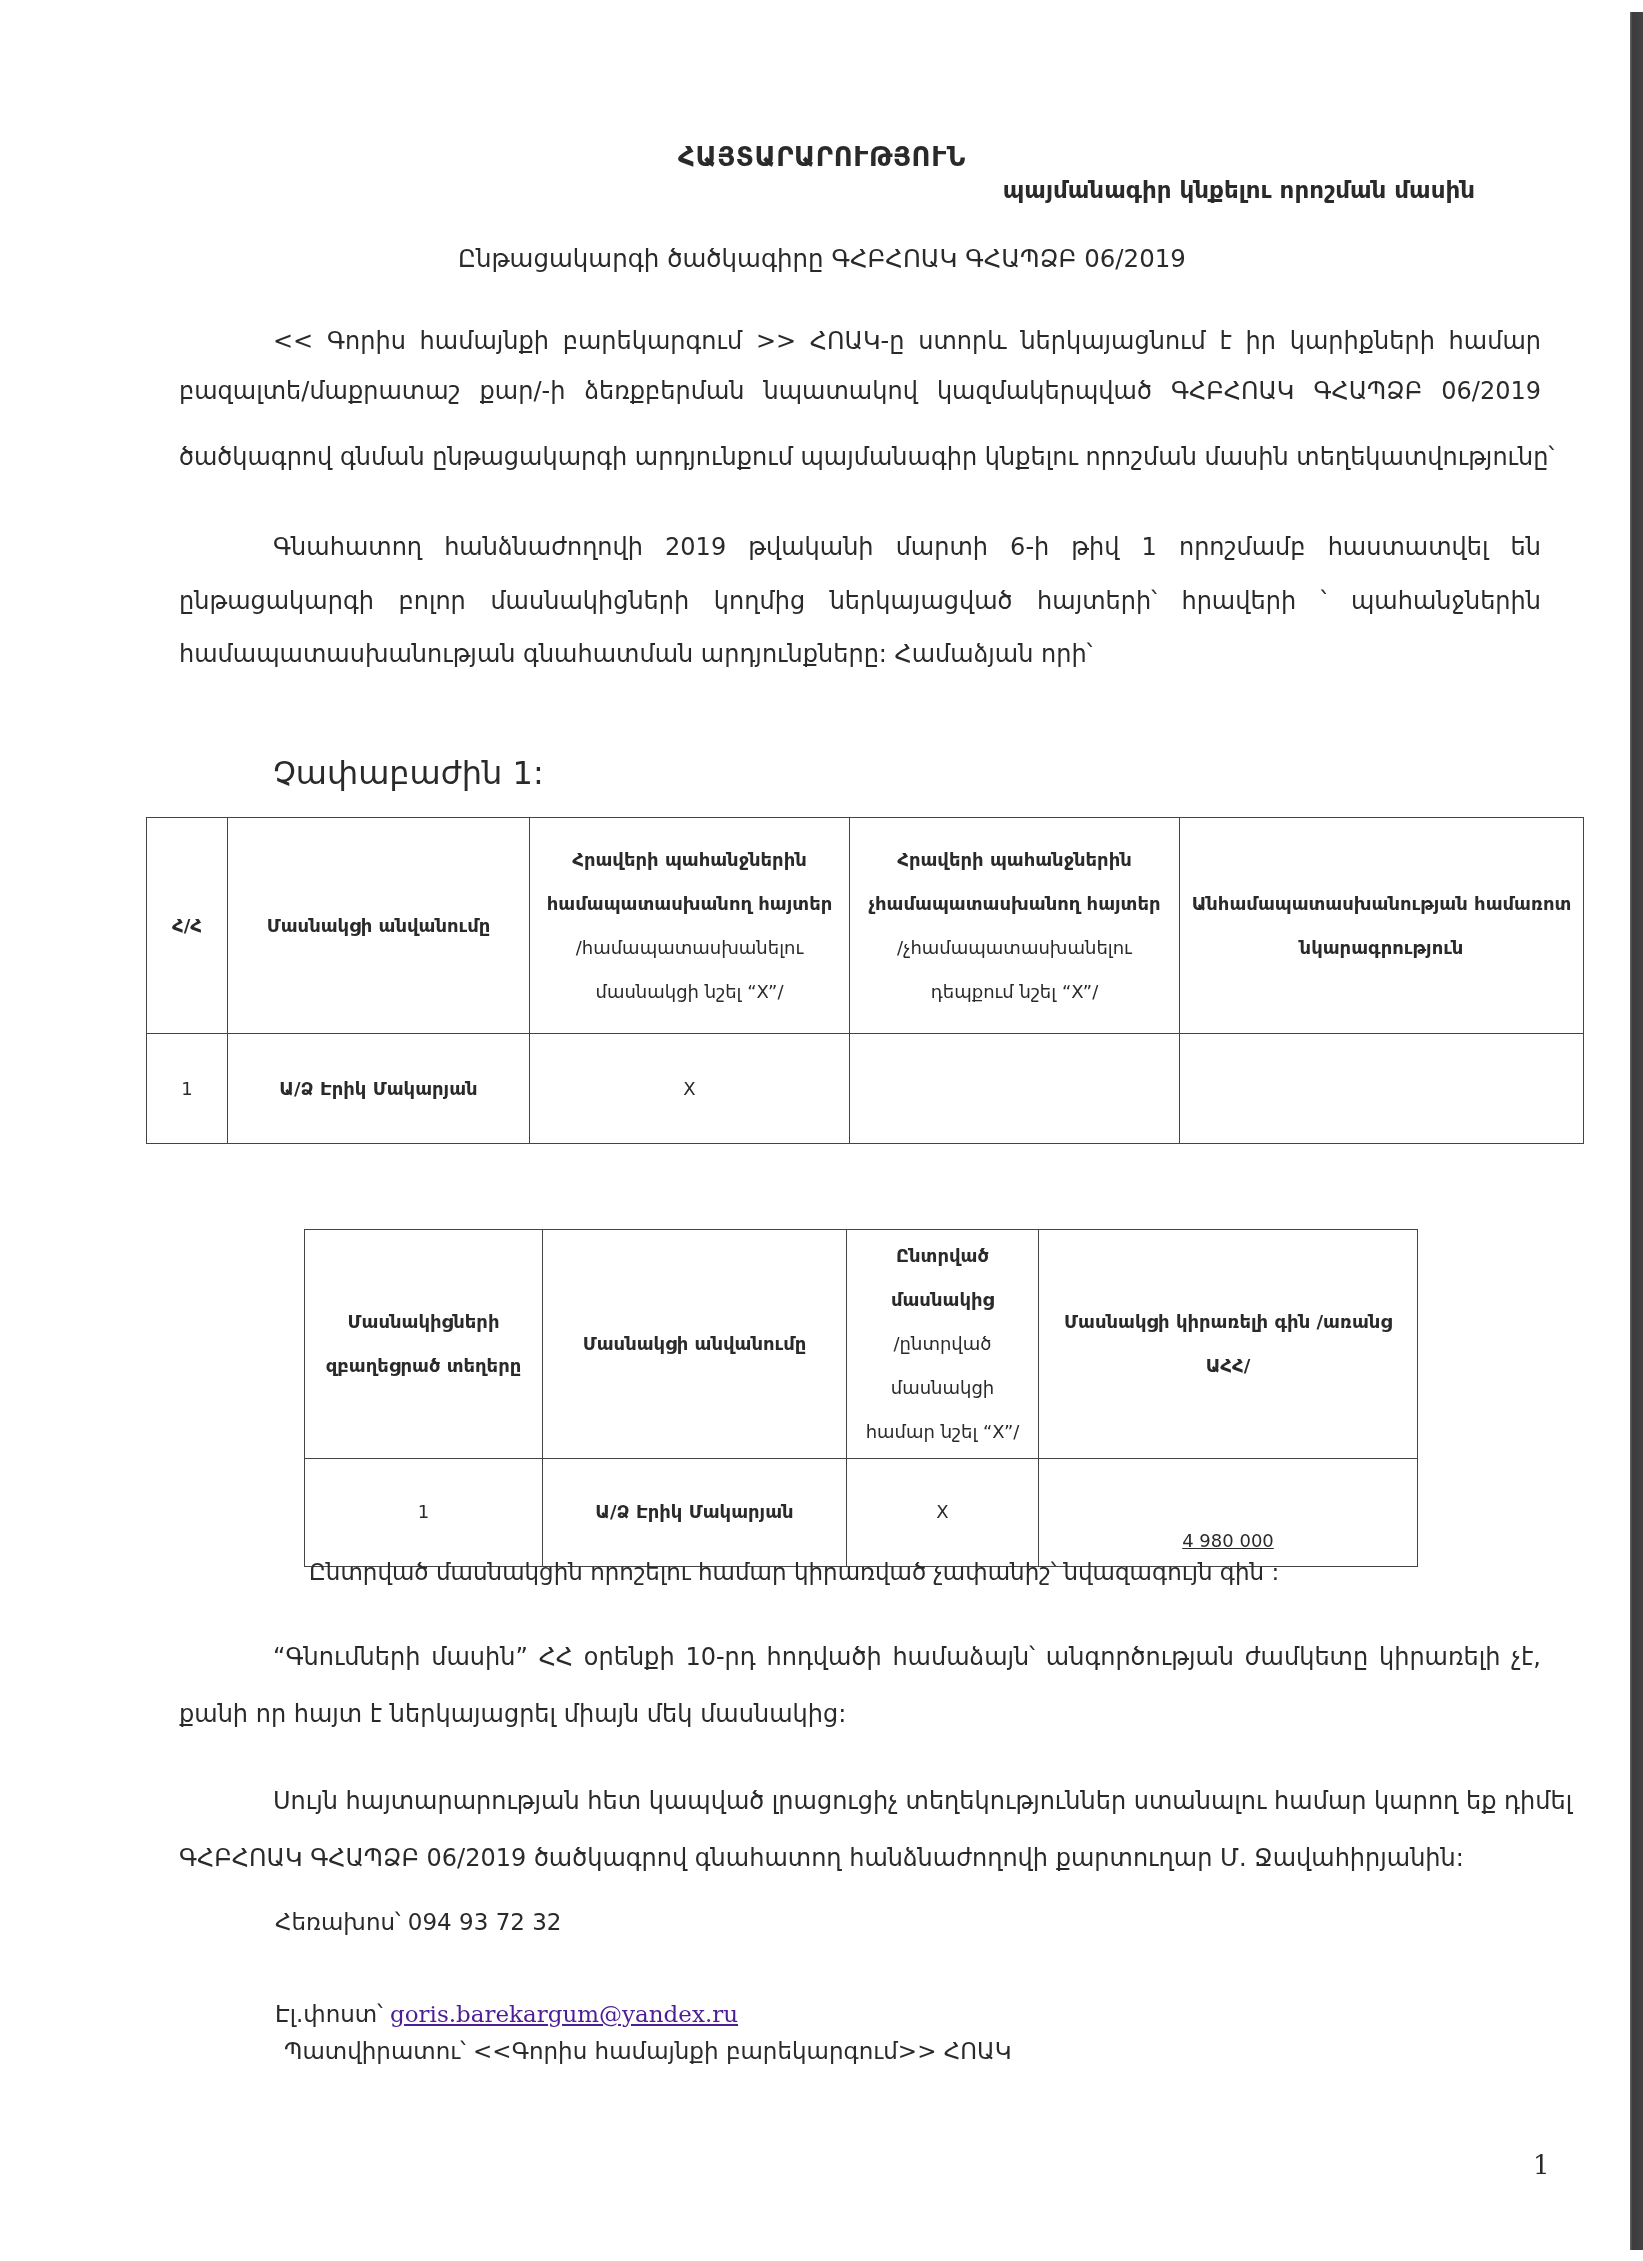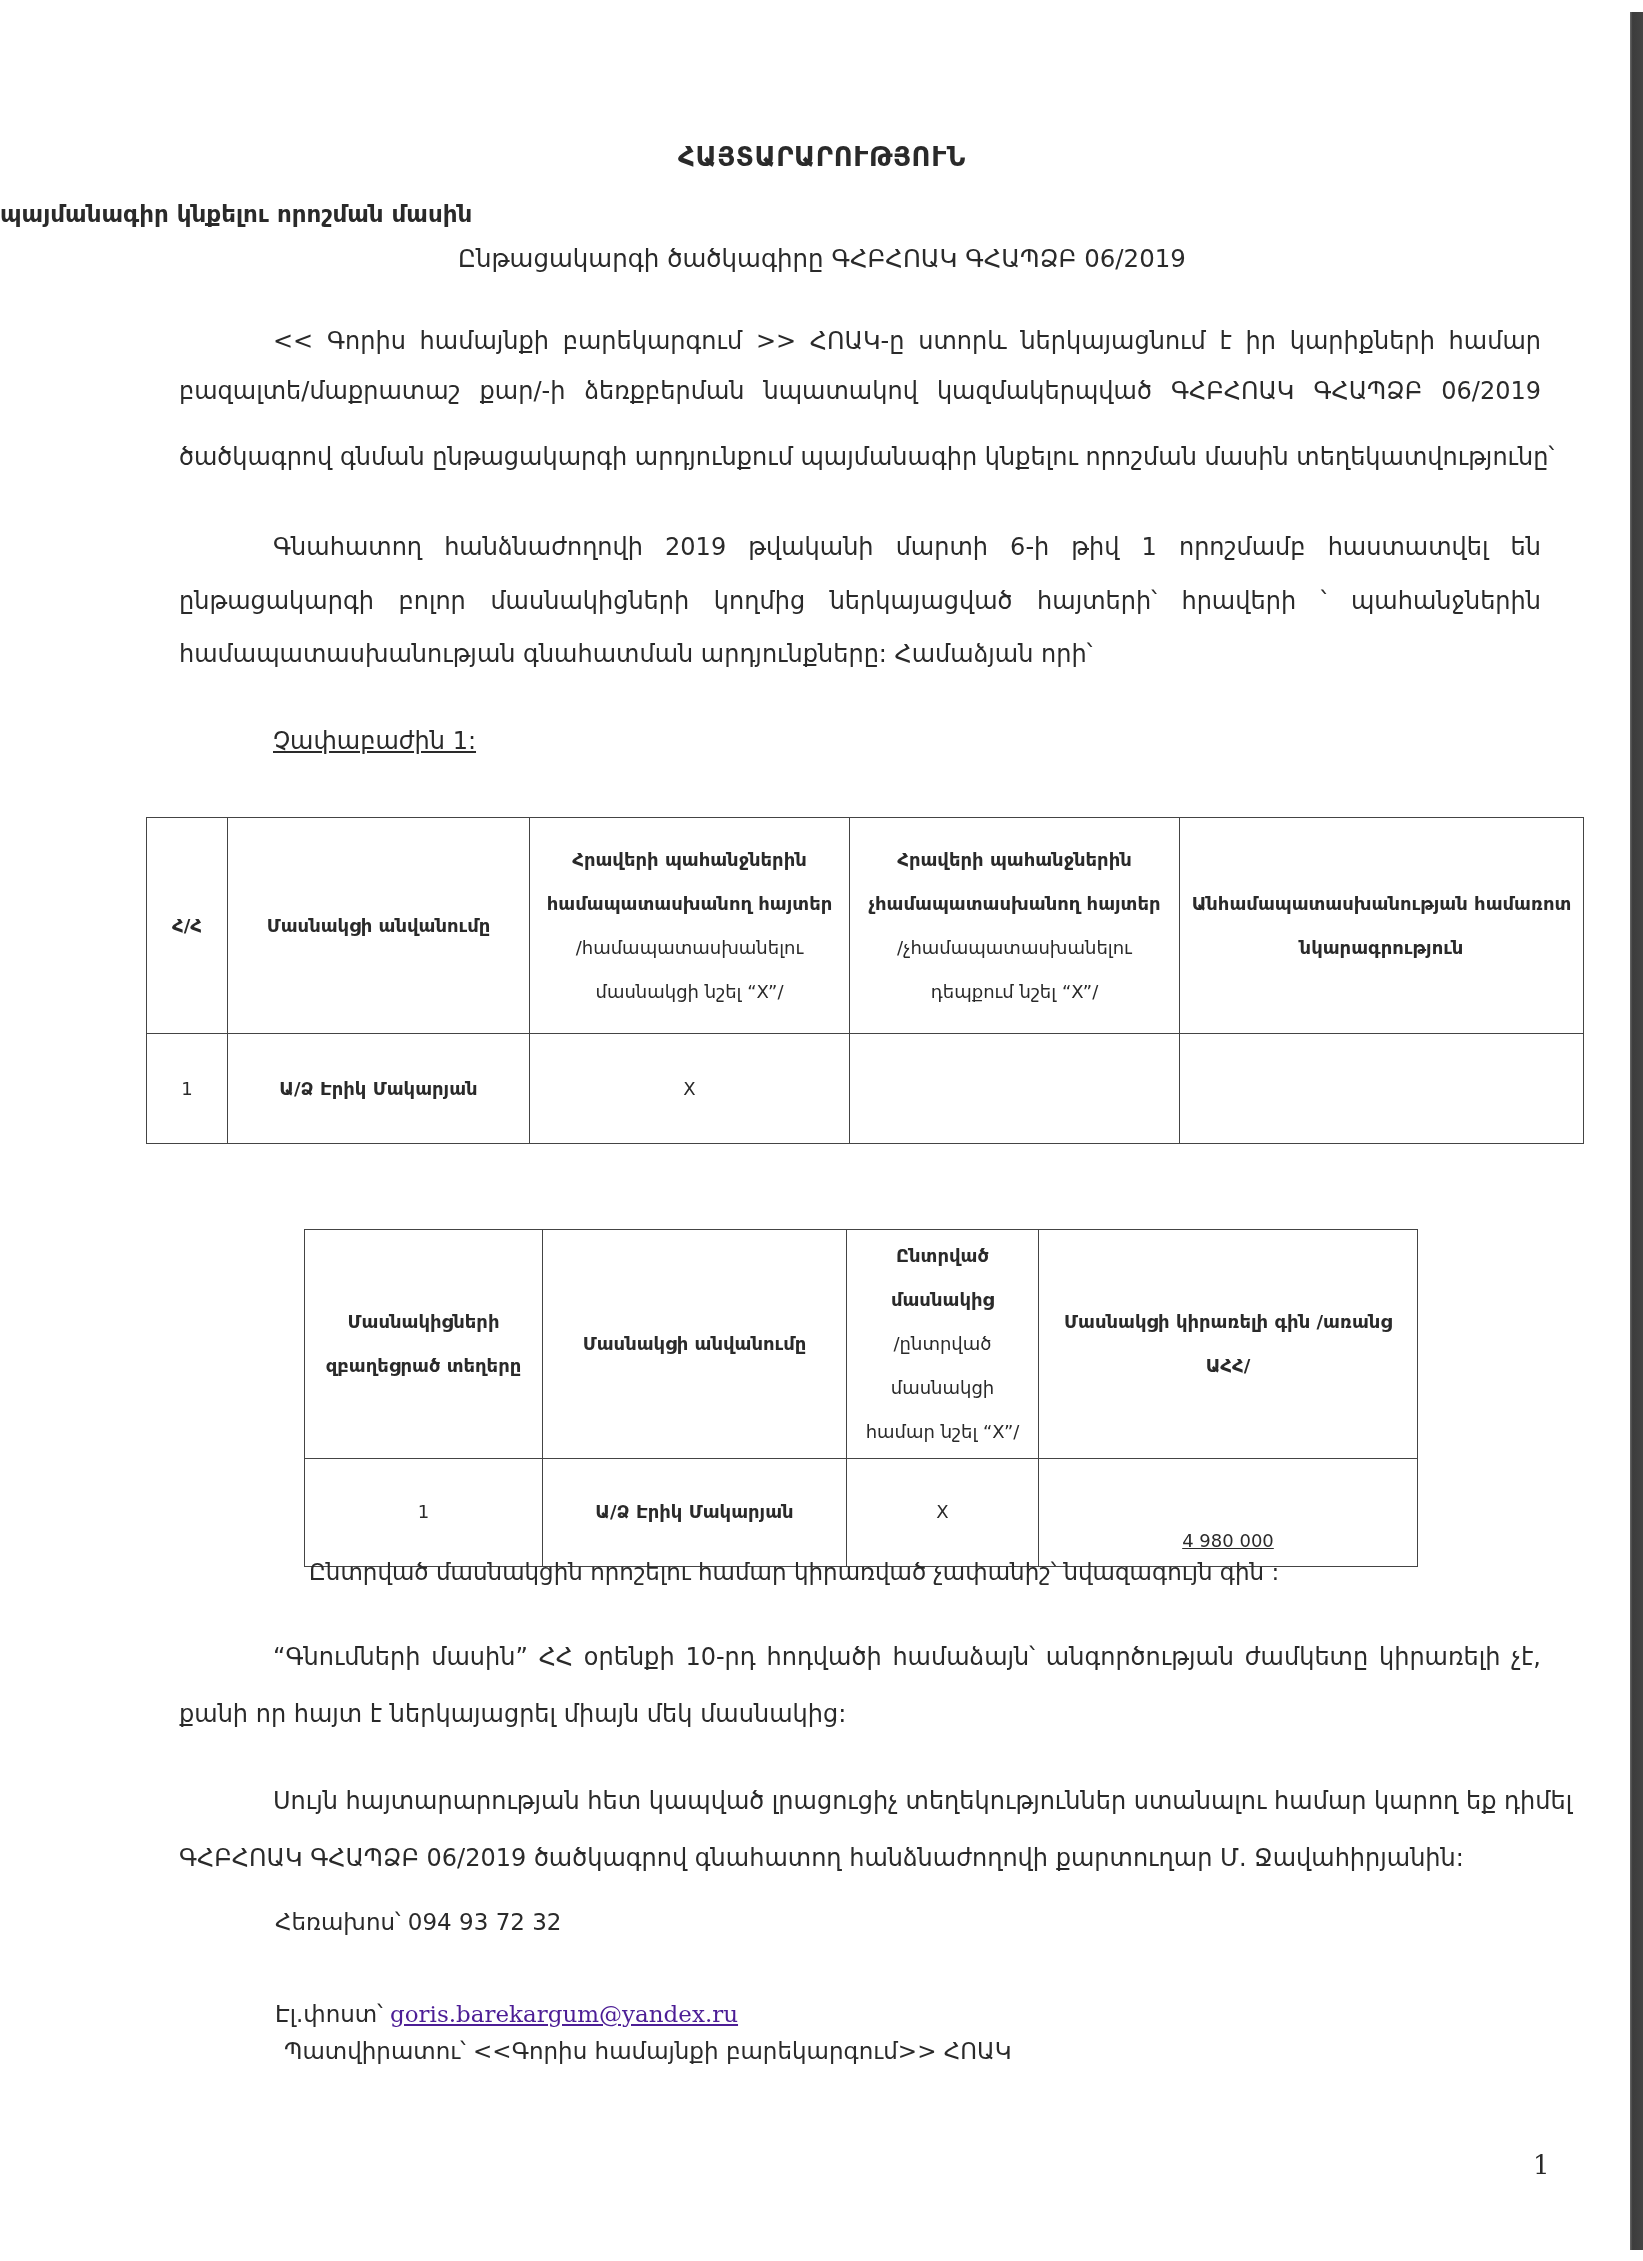--- a/index.html
+++ b/index.html
@@ -11,34 +11,34 @@
   .scan-edge {
     position: absolute; left: 1630px; top: 11.6px; width: 14px; height: 2238px;
     background: linear-gradient(to right, #6a6a6a 0, #3c3c3c 2.6px, #444 100%);
   }
   .abs { position: absolute; white-space: nowrap; }
   .title {
     left: 0; width: 1644px; text-align: center; top: 142px;
     font-size: 26px; font-weight: bold; letter-spacing: 0.6px;
   }
   .subtitle {
-    left: 0; width: 1475px; text-align: left; top: 177px;
-    font-size: 23px; font-weight: bold; margin-top: 24px;
+    left: 0; width: 1475px; text-align: right; top: 177px;
+    font-size: 23px; font-weight: bold;
   }
   .code-line {
     left: 0; width: 1644px; text-align: center; top: 244px;
     font-size: 24.5px;
   }
   .para-line {
     position: absolute; left: 179px; width: 1362px; font-size: 24px;
     text-align: justify; text-align-last: justify; white-space: nowrap;
   }
   .para-line.first { left: 273px; width: 1268px; }
   .para-line.last { text-align-last: left; }
-  .lot-label { left: 273px; top: 727px; font-size: 24px; text-decoration: underline; }
+  .lot-label { left: 273px; top: 754px; font-size: 32px; }
 
   table.grid { position: absolute; border-collapse: collapse; table-layout: fixed; }
   table.grid td, table.grid th {
     border: 1.3px solid #444; text-align: center; vertical-align: middle;
     padding: 3.9px 6.4px; font-size: 18px; line-height: 44px; font-weight: normal;
   }
   table.grid .b { font-weight: bold; }
   table.grid .n { font-weight: normal; }
   #table1 { left: 146px; top: 817px; width: 1437px; }
   #table1 thead tr { height: 216px; }

